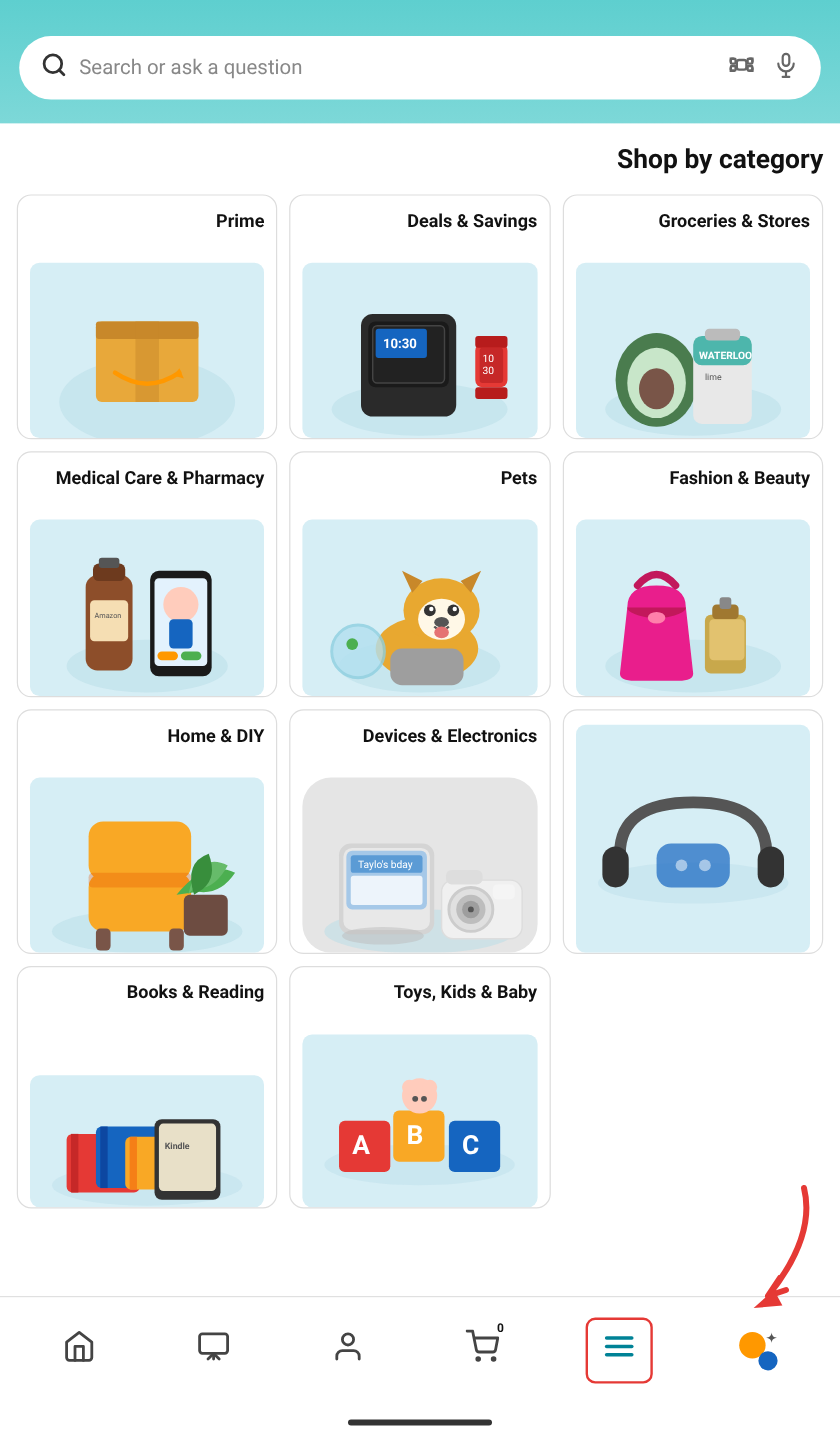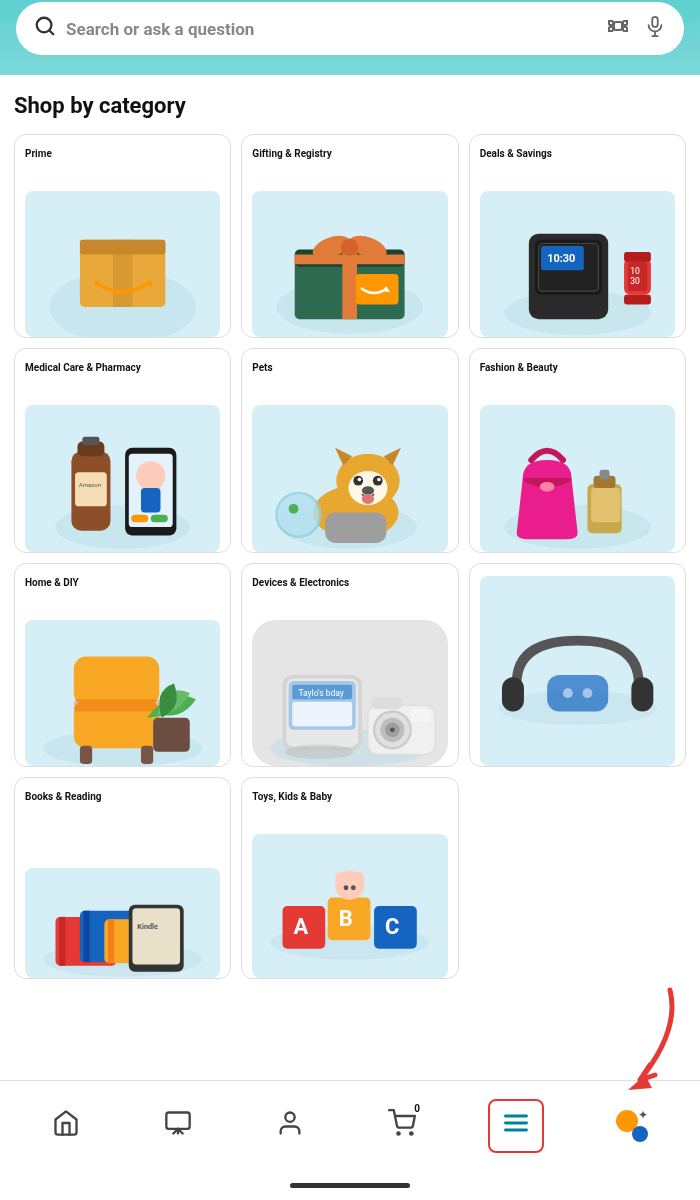--- a/index.html
+++ b/index.html
@@ -19,22 +19,21 @@
       background: #ffffff;
       display: flex;
       flex-direction: column;
       overflow: hidden;
       position: relative;
     }
 
     
     .header {
       background: linear-gradient(180deg, #5ecfcf 0%, #7dd8d8 100%);
-      padding: 2px 16px 20px;
-      font-weight: bold;
+      padding: 30px 16px 20px;
     }
 
     .search-bar {
       background: #ffffff;
       border-radius: 30px;
       display: flex;
       align-items: center;
       padding: 12px 18px;
       gap: 10px;
     }
@@ -60,20 +59,21 @@
     .search-right-icons span {
       font-size: 20px;
     }
 
     
     .main-content {
       flex: 1;
       background: #fff;
       padding: 18px 14px 10px;
       overflow-y: auto;
+      text-align: right;
     }
 
     .section-title {
       font-size: 22px;
       font-weight: 700;
       color: #111;
       margin-bottom: 16px;
     }
 
     
@@ -90,21 +90,21 @@
       padding: 12px 10px 0;
       display: flex;
       flex-direction: column;
       min-height: 185px;
       overflow: hidden;
       cursor: pointer;
       position: relative;
     }
 
     .card-title {
-      font-size: 10px;
+      font-size: 15px;
       font-weight: 700;
       color: #111;
       line-height: 1.3;
       margin-bottom: 8px;
       min-height: 36px;
     }
 
     .card-image-area {
       flex: 1;
       background: #d6eef5;
@@ -293,43 +293,20 @@
             <rect x="45" y="40" width="70" height="55" rx="4" fill="#e8a83a"></rect>
             <rect x="45" y="40" width="70" height="12" rx="2" fill="#c8882a"></rect>
             <rect x="72" y="40" width="16" height="55" fill="#c8882a" opacity="0.5"></rect>
 
             <path d="M58 75 Q80 90 102 75" stroke="#ff9800" stroke-width="3" fill="none" stroke-linecap="round"></path>
             <polygon points="102,72 105,79 98,77" fill="#ff9800"></polygon>
           </svg>
         </div>
       </div>
 
-      <div class="category-card">
-        <div class="card-title">Gifting &amp; Registry</div>
-        <div class="card-image-area img-gifting">
-          <svg viewBox="0 0 160 120" class="card-svg">
-            <ellipse cx="80" cy="95" rx="60" ry="22" fill="#b8dde8" opacity="0.5"></ellipse>
-
-            <rect x="35" y="55" width="90" height="50" rx="4" fill="#2d6a4f"></rect>
-            <rect x="35" y="48" width="90" height="14" rx="4" fill="#1b4332"></rect>
-
-            <rect x="74" y="48" width="12" height="57" fill="#e07b39"></rect>
-
-            <rect x="35" y="52" width="90" height="8" fill="#e07b39"></rect>
-
-            <ellipse cx="65" cy="46" rx="16" ry="8" fill="#e07b39" transform="rotate(-20,65,46)"></ellipse>
-            <ellipse cx="95" cy="46" rx="16" ry="8" fill="#e07b39" transform="rotate(20,95,46)"></ellipse>
-            <circle cx="80" cy="46" r="7" fill="#d4622a"></circle>
-
-            <rect x="85" y="68" width="35" height="25" rx="3" fill="#ff9800"></rect>
-            <path d="M90 80 Q100 87 110 80" stroke="white" stroke-width="2" fill="none" stroke-linecap="round"></path>
-            <polygon points="110,78 113,83 107,82" fill="white"></polygon>
-          </svg>
-        </div>
-      </div>
 
       <div class="category-card">
         <div class="card-title">Deals &amp; Savings</div>
         <div class="card-image-area img-deals">
           <svg viewBox="0 0 160 120" class="card-svg">
             <ellipse cx="80" cy="100" rx="60" ry="18" fill="#b8dde8" opacity="0.5"></ellipse>
 
             <rect x="40" y="35" width="65" height="70" rx="8" fill="#2a2a2a"></rect>
             <rect x="45" y="40" width="55" height="45" rx="5" fill="#1a1a1a"></rect>
             <rect x="48" y="43" width="49" height="39" rx="3" fill="#222" stroke="#444" stroke-width="1"></rect>
@@ -341,20 +318,38 @@
             <rect x="118" y="50" width="22" height="8" rx="2" fill="#b71c1c"></rect>
             <rect x="118" y="85" width="22" height="8" rx="2" fill="#b71c1c"></rect>
             <rect x="121" y="58" width="16" height="24" rx="2" fill="#c62828"></rect>
 
             <text x="123" y="68" fill="white" font-size="7">10</text>
             <text x="123" y="76" fill="white" font-size="7">30</text>
           </svg>
         </div>
       </div>
 
+      <div class="category-card">
+        <div class="card-title">Groceries &amp; Stores</div>
+        <div class="card-image-area img-groceries">
+          <svg viewBox="0 0 160 120" class="card-svg">
+            <ellipse cx="80" cy="100" rx="60" ry="18" fill="#b8dde8" opacity="0.5"></ellipse>
+
+            <ellipse cx="55" cy="80" rx="28" ry="32" fill="#4a7c4e"></ellipse>
+            <ellipse cx="55" cy="82" rx="20" ry="24" fill="#c8e6c9"></ellipse>
+            <ellipse cx="55" cy="86" rx="12" ry="14" fill="#795548"></ellipse>
+
+            <rect x="80" y="50" width="40" height="60" rx="6" fill="#e8e8e8"></rect>
+            <rect x="80" y="50" width="40" height="20" rx="6" fill="#4db6ac"></rect>
+            <text x="84" y="66" fill="white" font-size="7" font-weight="bold">WATERLOO</text>
+            <text x="88" y="80" fill="#555" font-size="6">lime</text>
+            <rect x="88" y="45" width="24" height="8" rx="3" fill="#bbb"></rect>
+          </svg>
+        </div>
+      </div>
 
       <div class="category-card">
         <div class="card-title">Medical Care &amp; Pharmacy</div>
         <div class="card-image-area img-medical">
           <svg viewBox="0 0 160 120" class="card-svg">
             <ellipse cx="80" cy="100" rx="55" ry="18" fill="#b8dde8" opacity="0.5"></ellipse>
 
             <rect x="38" y="38" width="32" height="65" rx="8" fill="#8d4e2a"></rect>
             <rect x="43" y="30" width="22" height="12" rx="4" fill="#6d3a1e"></rect>
             <rect x="47" y="26" width="14" height="7" rx="2" fill="#555"></rect>

